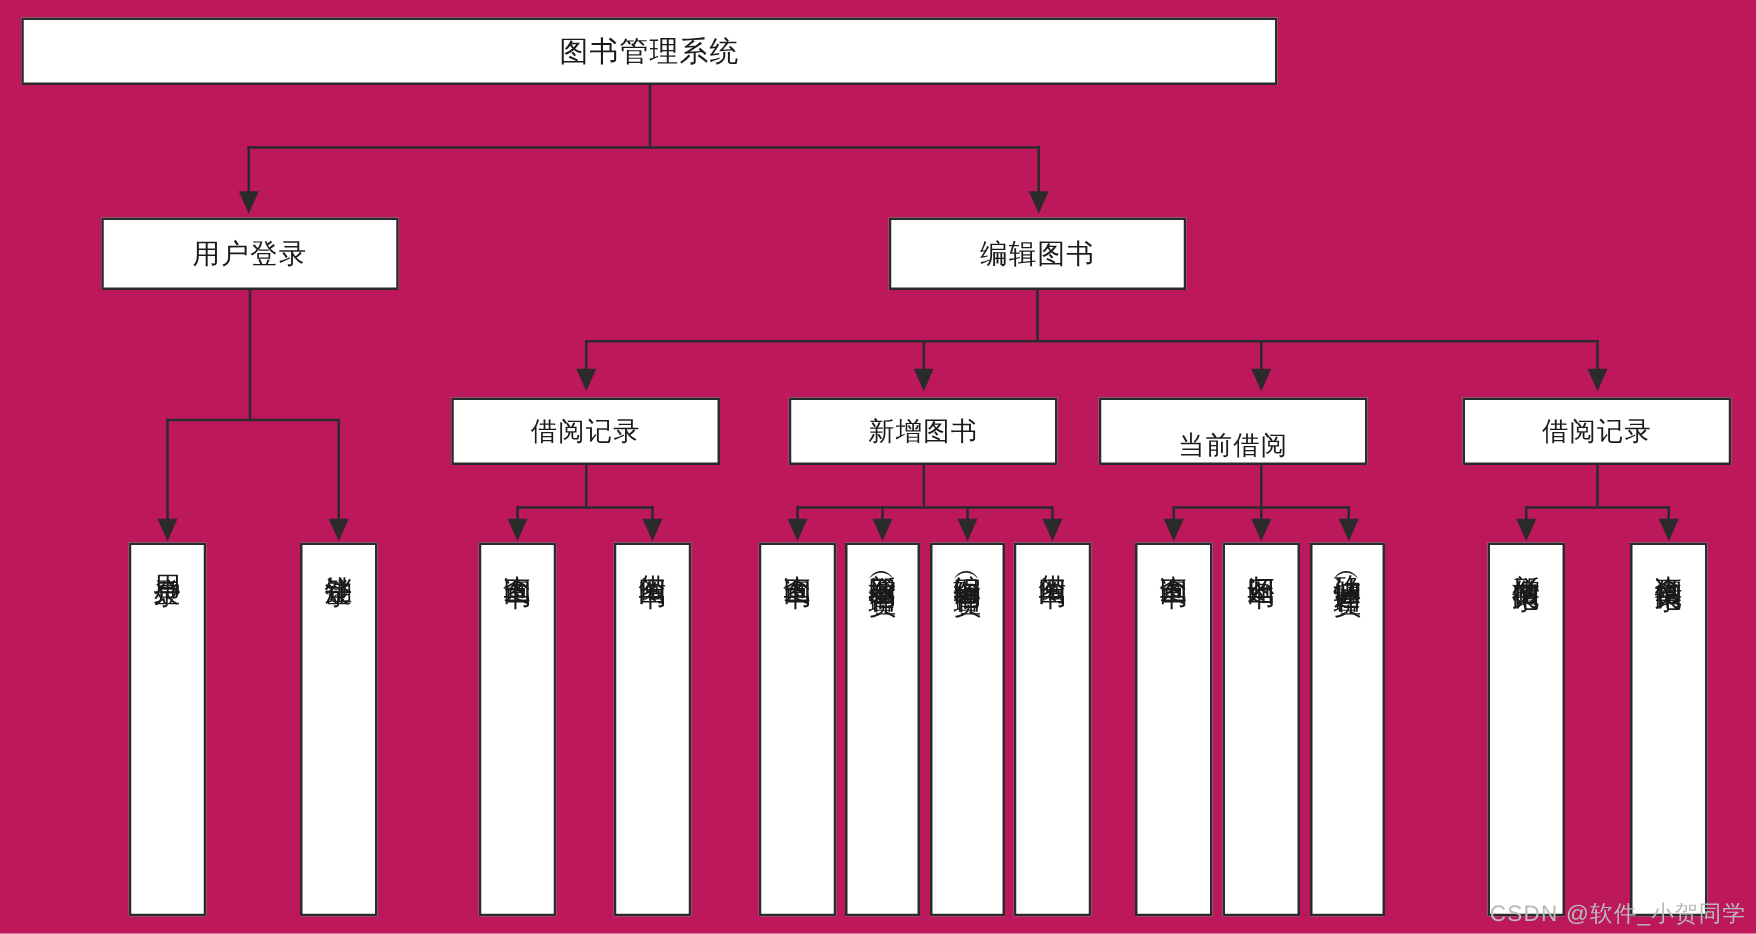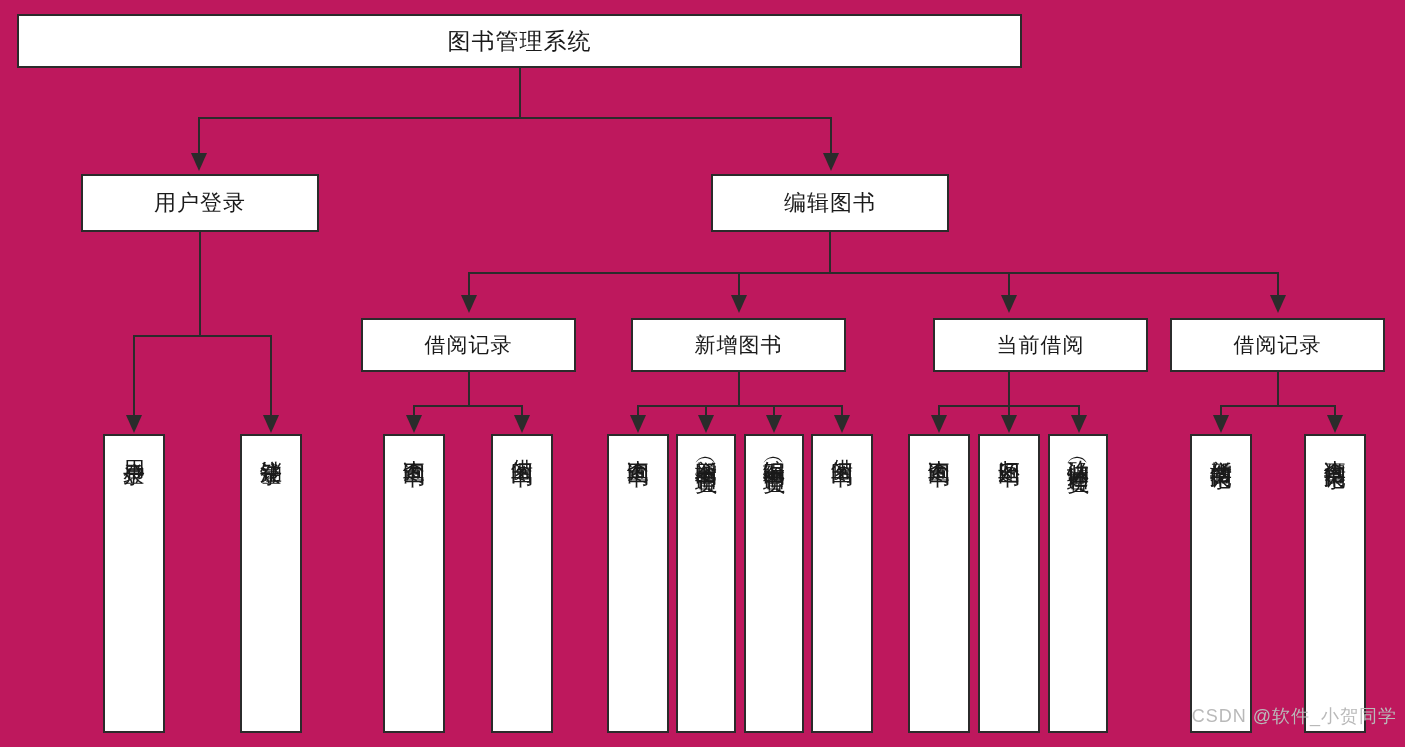--- a/index.html
+++ b/index.html
@@ -63,21 +63,21 @@
     position: absolute;
     width: 0;
     height: 0;
     border-left: 8px solid transparent;
     border-right: 8px solid transparent;
     border-top: 18px solid #2b2b2b;
   }
   #watermark {
     position: absolute;
     right: 8px;
-    bottom: 19px;
+    bottom: 4px;
     font-size: 18px;
     color: #b9b9b9;
     letter-spacing: 1px;
     white-space: nowrap;
     pointer-events: none;
     margin-top: 31px;
   }
 </style>
 </head>
 <body>
@@ -121,21 +121,21 @@
   <div class="arrow" style="left:1001px; top:295px;"></div>
   <div class="edge v" style="left:1277px; top:272px; height:25px;"></div>
   <div class="arrow" style="left:1270px; top:295px;"></div>
 
   <div class="node level2" style="left:361px; top:318px; width:215px; height:54px;">
     <span>借阅记录</span>
   </div>
   <div class="node level2" style="left:631px; top:318px; width:215px; height:54px;">
     <span>新增图书</span>
   </div>
-  <div class="node level2" style="left:933px; top:318px; width:215px; height:54px;">
+  <div class="node level2" style="left:879px; top:318px; width:215px; height:54px;align-items:flex-end;">
     <span>当前借阅</span>
   </div>
   <div class="node level2" style="left:1170px; top:318px; width:215px; height:54px;align-items:center;">
     <span>借阅记录</span>
   </div>
 
   <div class="edge v" style="left:468px; top:372px; height:33px;"></div>
   <div class="edge h" style="left:413px; top:405px; width:110px;"></div>
   <div class="edge v" style="left:413px; top:405px; height:12px;"></div>
   <div class="arrow" style="left:406px; top:415px;"></div>

